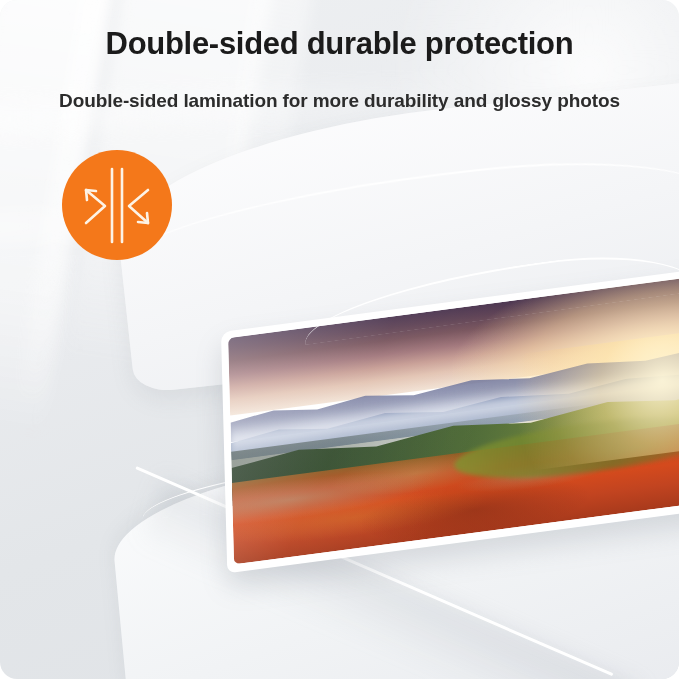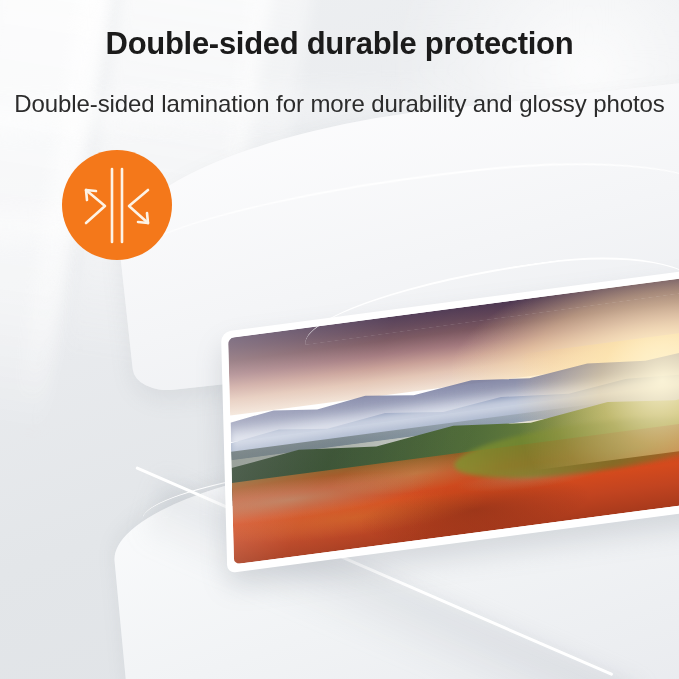--- a/index.html
+++ b/index.html
@@ -10,20 +10,21 @@
     overflow:hidden;
     font-family:"Liberation Sans", sans-serif;
   }
 
   #stage {
     position:relative;
     width:679px; height:679px;
     background:
       linear-gradient(160deg, #eef0f2 0%, #e9ebee 38%, #e3e6e9 62%, #dfe2e6 100%);
     overflow:hidden;
+    border-radius:17px;
   }
 
   
   .light-wrap { position:absolute; inset:0; pointer-events:none; }
 
   .streak {
     position:absolute;
     background:linear-gradient(to bottom, rgba(255,255,255,.95), rgba(255,255,255,.55) 70%, rgba(255,255,255,0));
     filter:blur(7px);
   }
@@ -55,22 +56,22 @@
   .headline {
     font-size:31px;
     font-weight:bold;
     color:#1b1b1b;
     letter-spacing:-.3px;
     line-height:1.18;
     white-space:nowrap;
   }
   .subhead {
     margin-top:27px;
-    font-size:24px;
-    font-weight:normal;
+    font-size:19px;
+    font-weight:bold;
     color:#2c2c2c;
     letter-spacing:-.1px;
     white-space:nowrap;
   }
 
   
   .badge {
     position:absolute;
     left:62px; top:150px;
     width:110px; height:110px;

